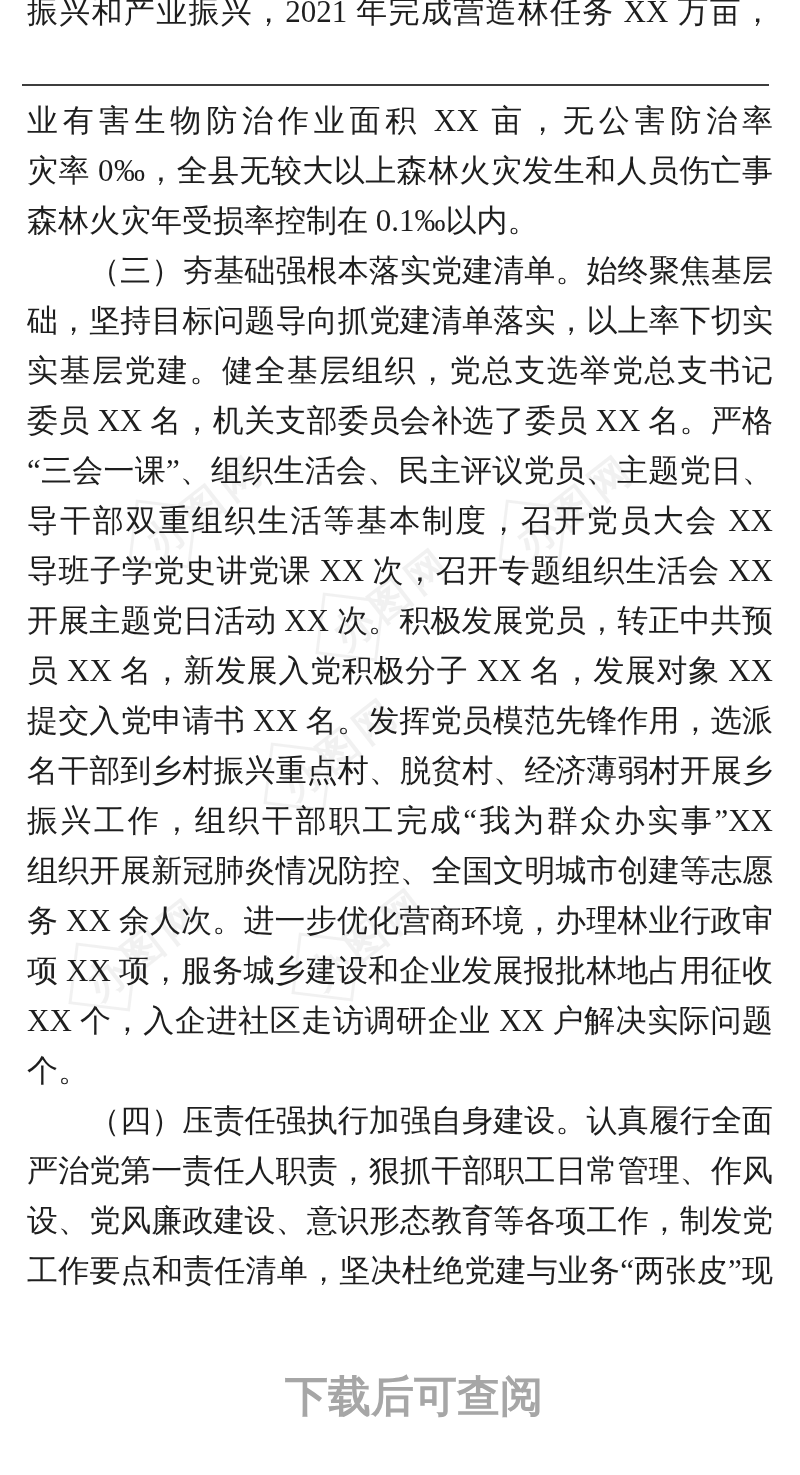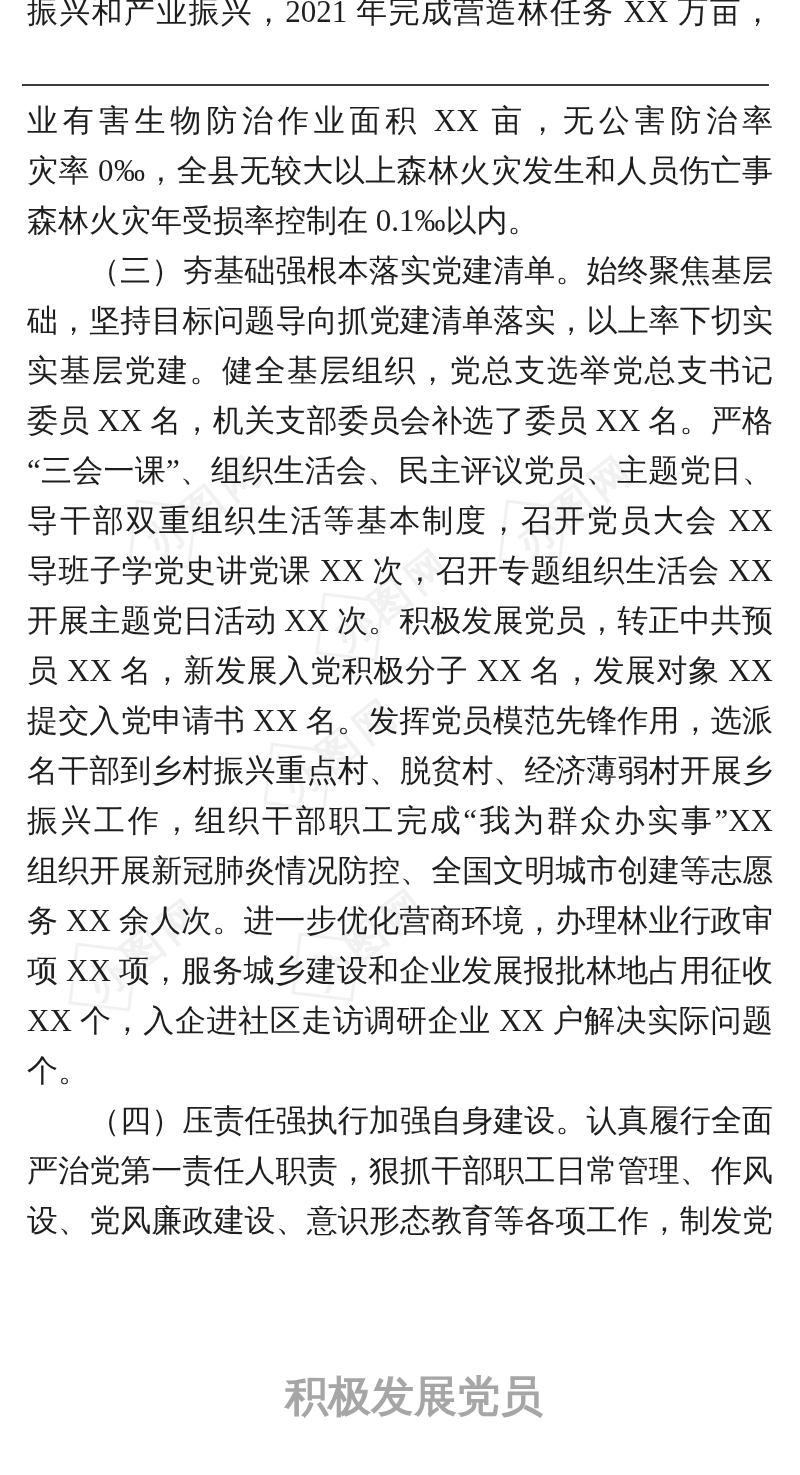--- a/index.html
+++ b/index.html
@@ -142,19 +142,20 @@
     <div class="line">名干部到乡村振兴重点村、脱贫村、经济薄弱村开展乡村</div>
     <div class="line">振兴工作，组织干部职工完成“我为群众办实事”XX 件，</div>
     <div class="line">组织开展新冠肺炎情况防控、全国文明城市创建等志愿服</div>
     <div class="line">务 XX 余人次。进一步优化营商环境，办理林业行政审批事</div>
     <div class="line">项 XX 项，服务城乡建设和企业发展报批林地占用征收项目</div>
     <div class="line">XX 个，入企进社区走访调研企业 XX 户解决实际问题 XX</div>
     <div class="line end">个。</div>
     <div class="line indent">（四）压责任强执行加强自身建设。认真履行全面从</div>
     <div class="line">严治党第一责任人职责，狠抓干部职工日常管理、作风建</div>
     <div class="line">设、党风廉政建设、意识形态教育等各项工作，制发党建</div>
+    <div class="line">工作要点和责任清单，坚决杜绝党建与业务“两张皮”现</div>
   </div>
 
   <div class="footer-note">
-    <span>积极发展党员</span>
+    <span>下载后可查阅</span>
   </div>
 
 </div>
 
 </body></html>

